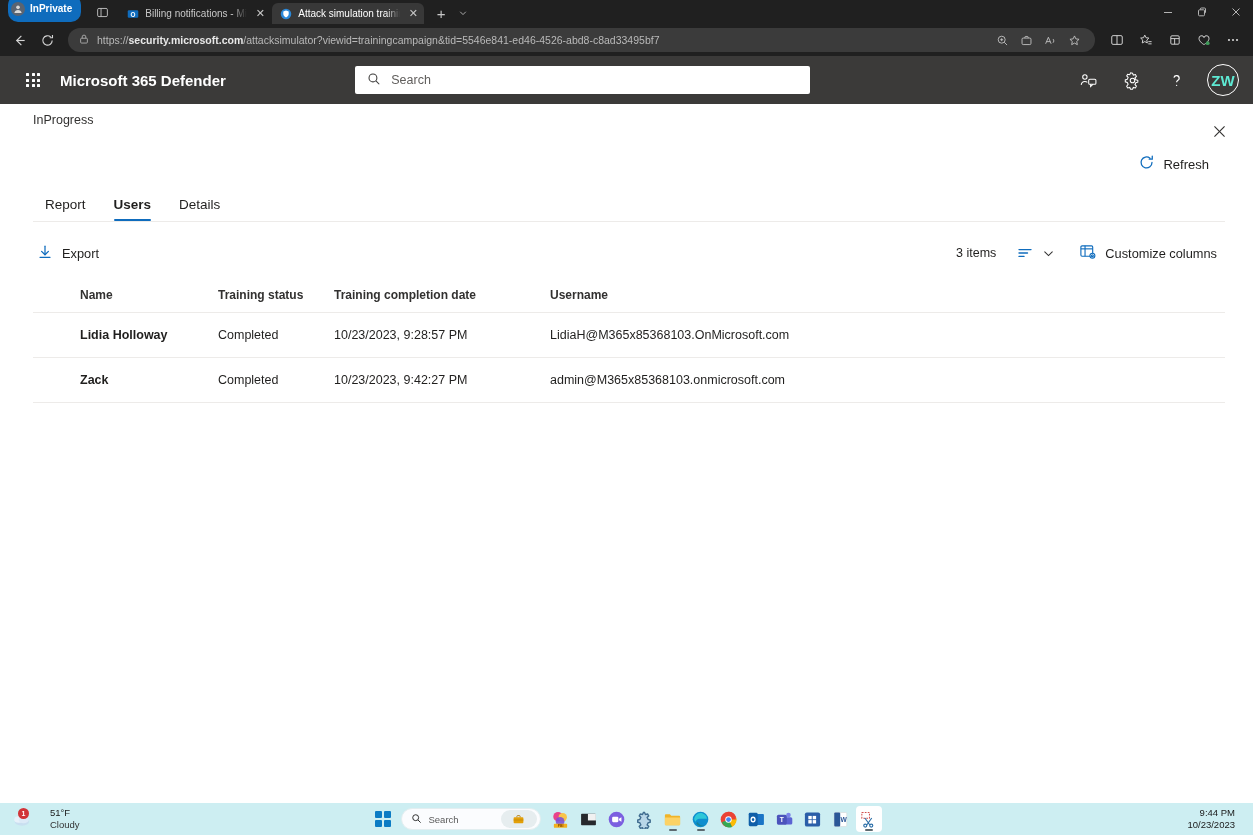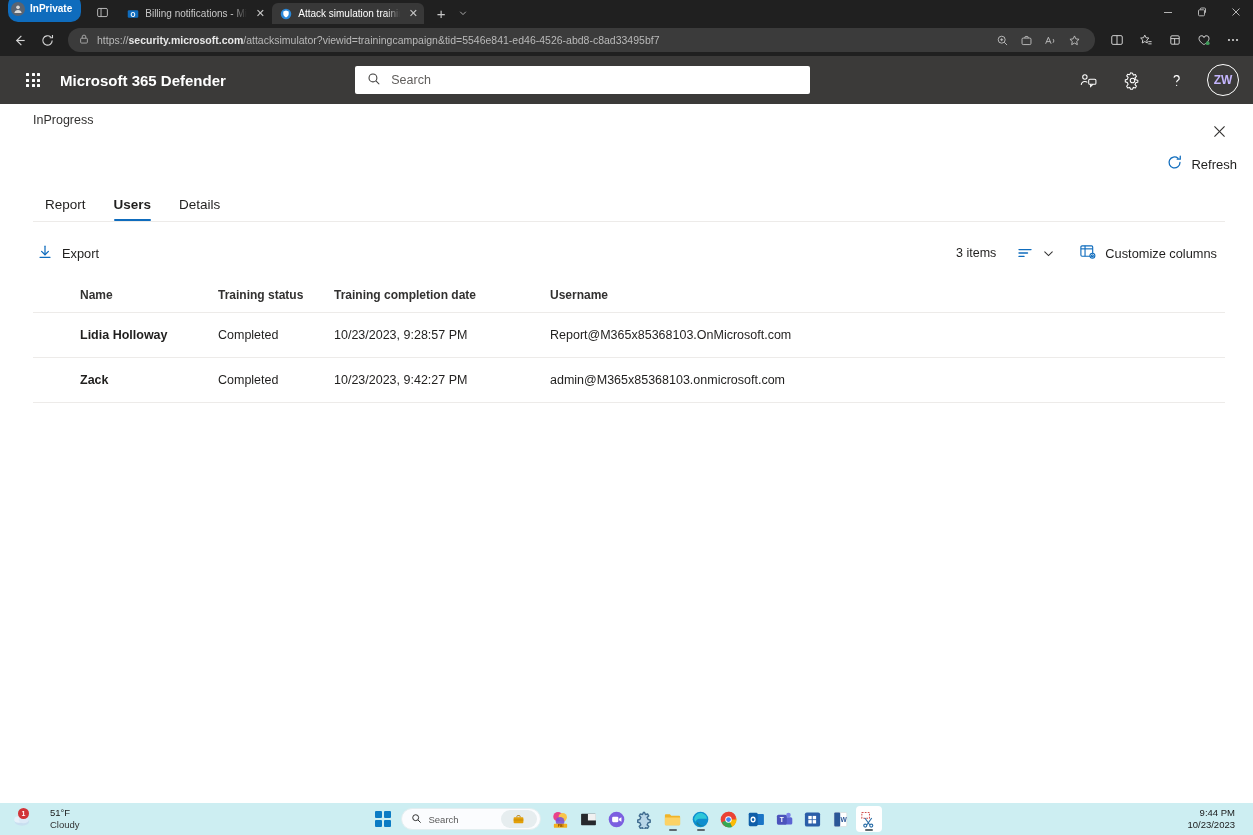--- a/index.html
+++ b/index.html
@@ -119,40 +119,40 @@
     font-size: 12.5px; color: #605e5c;
   }
   .app-header-right { display: flex; align-items: center; gap: 4px; margin-left: auto; }
   .hdr-btn {
     width: 40px; height: 40px; display: flex; align-items: center; justify-content: center;
     color: #ffffff; border-radius: 2px;
   }
   .avatar {
     width: 32px; height: 32px; border-radius: 50%; border: 1.3px solid #ffffff;
     display: flex; align-items: center; justify-content: center;
-    color: #c4b5fd; font-size: 12px; font-weight: 600; margin-left: 6px;
+    color: #5eead4; font-size: 15px; font-weight: 600; margin-left: 6px;
   }
 
   
   .panel { flex: 1 1 auto; position: relative; padding: 0 0 0 33px; }
   .panel-close {
     position: absolute; right: 18px; top: 11px;
     width: 32px; height: 32px; display: flex; align-items: center; justify-content: center;
     color: #323130;
   }
 
   .page-title {
     font-size: 20px; font-weight: 700; color: #201f1e;
     margin-top: 39px; letter-spacing: -0.1px;
   }
   .page-status { font-size: 12.5px; color: #323130; margin-top: 9px; }
 
   .refresh-row {
     display: flex; justify-content: flex-end; align-items: center;
-    padding-right: 12px; margin-top: 23px;
+    padding-right: 40px; margin-top: 23px;
   }
   .refresh-btn {
     display: flex; align-items: center; gap: 8px;
     font-size: 13px; color: #201f1e; padding: 4px 4px;
   }
 
   .tabs {
     display: flex; align-items: flex-end; gap: 0; margin-top: 12px;
     border-bottom: 1px solid #edebe9; margin-right: 28px;
   }
@@ -553,21 +553,21 @@
             <th>Training completion date</th>
             <th>Username</th>
           </tr>
         </thead>
         <tbody>
           <tr>
             <td></td>
             <td class="name">Lidia Holloway</td>
             <td>Completed</td>
             <td>10/23/2023, 9:28:57 PM</td>
-            <td>Report@M365x85368103.OnMicrosoft.com</td>
+            <td>LidiaH@M365x85368103.OnMicrosoft.com</td>
           </tr>
           <tr>
             <td></td>
             <td class="name">Zack</td>
             <td>Completed</td>
             <td>10/23/2023, 9:42:27 PM</td>
             <td>admin@M365x85368103.onmicrosoft.com</td>
           </tr>
         </tbody>
       </table>

